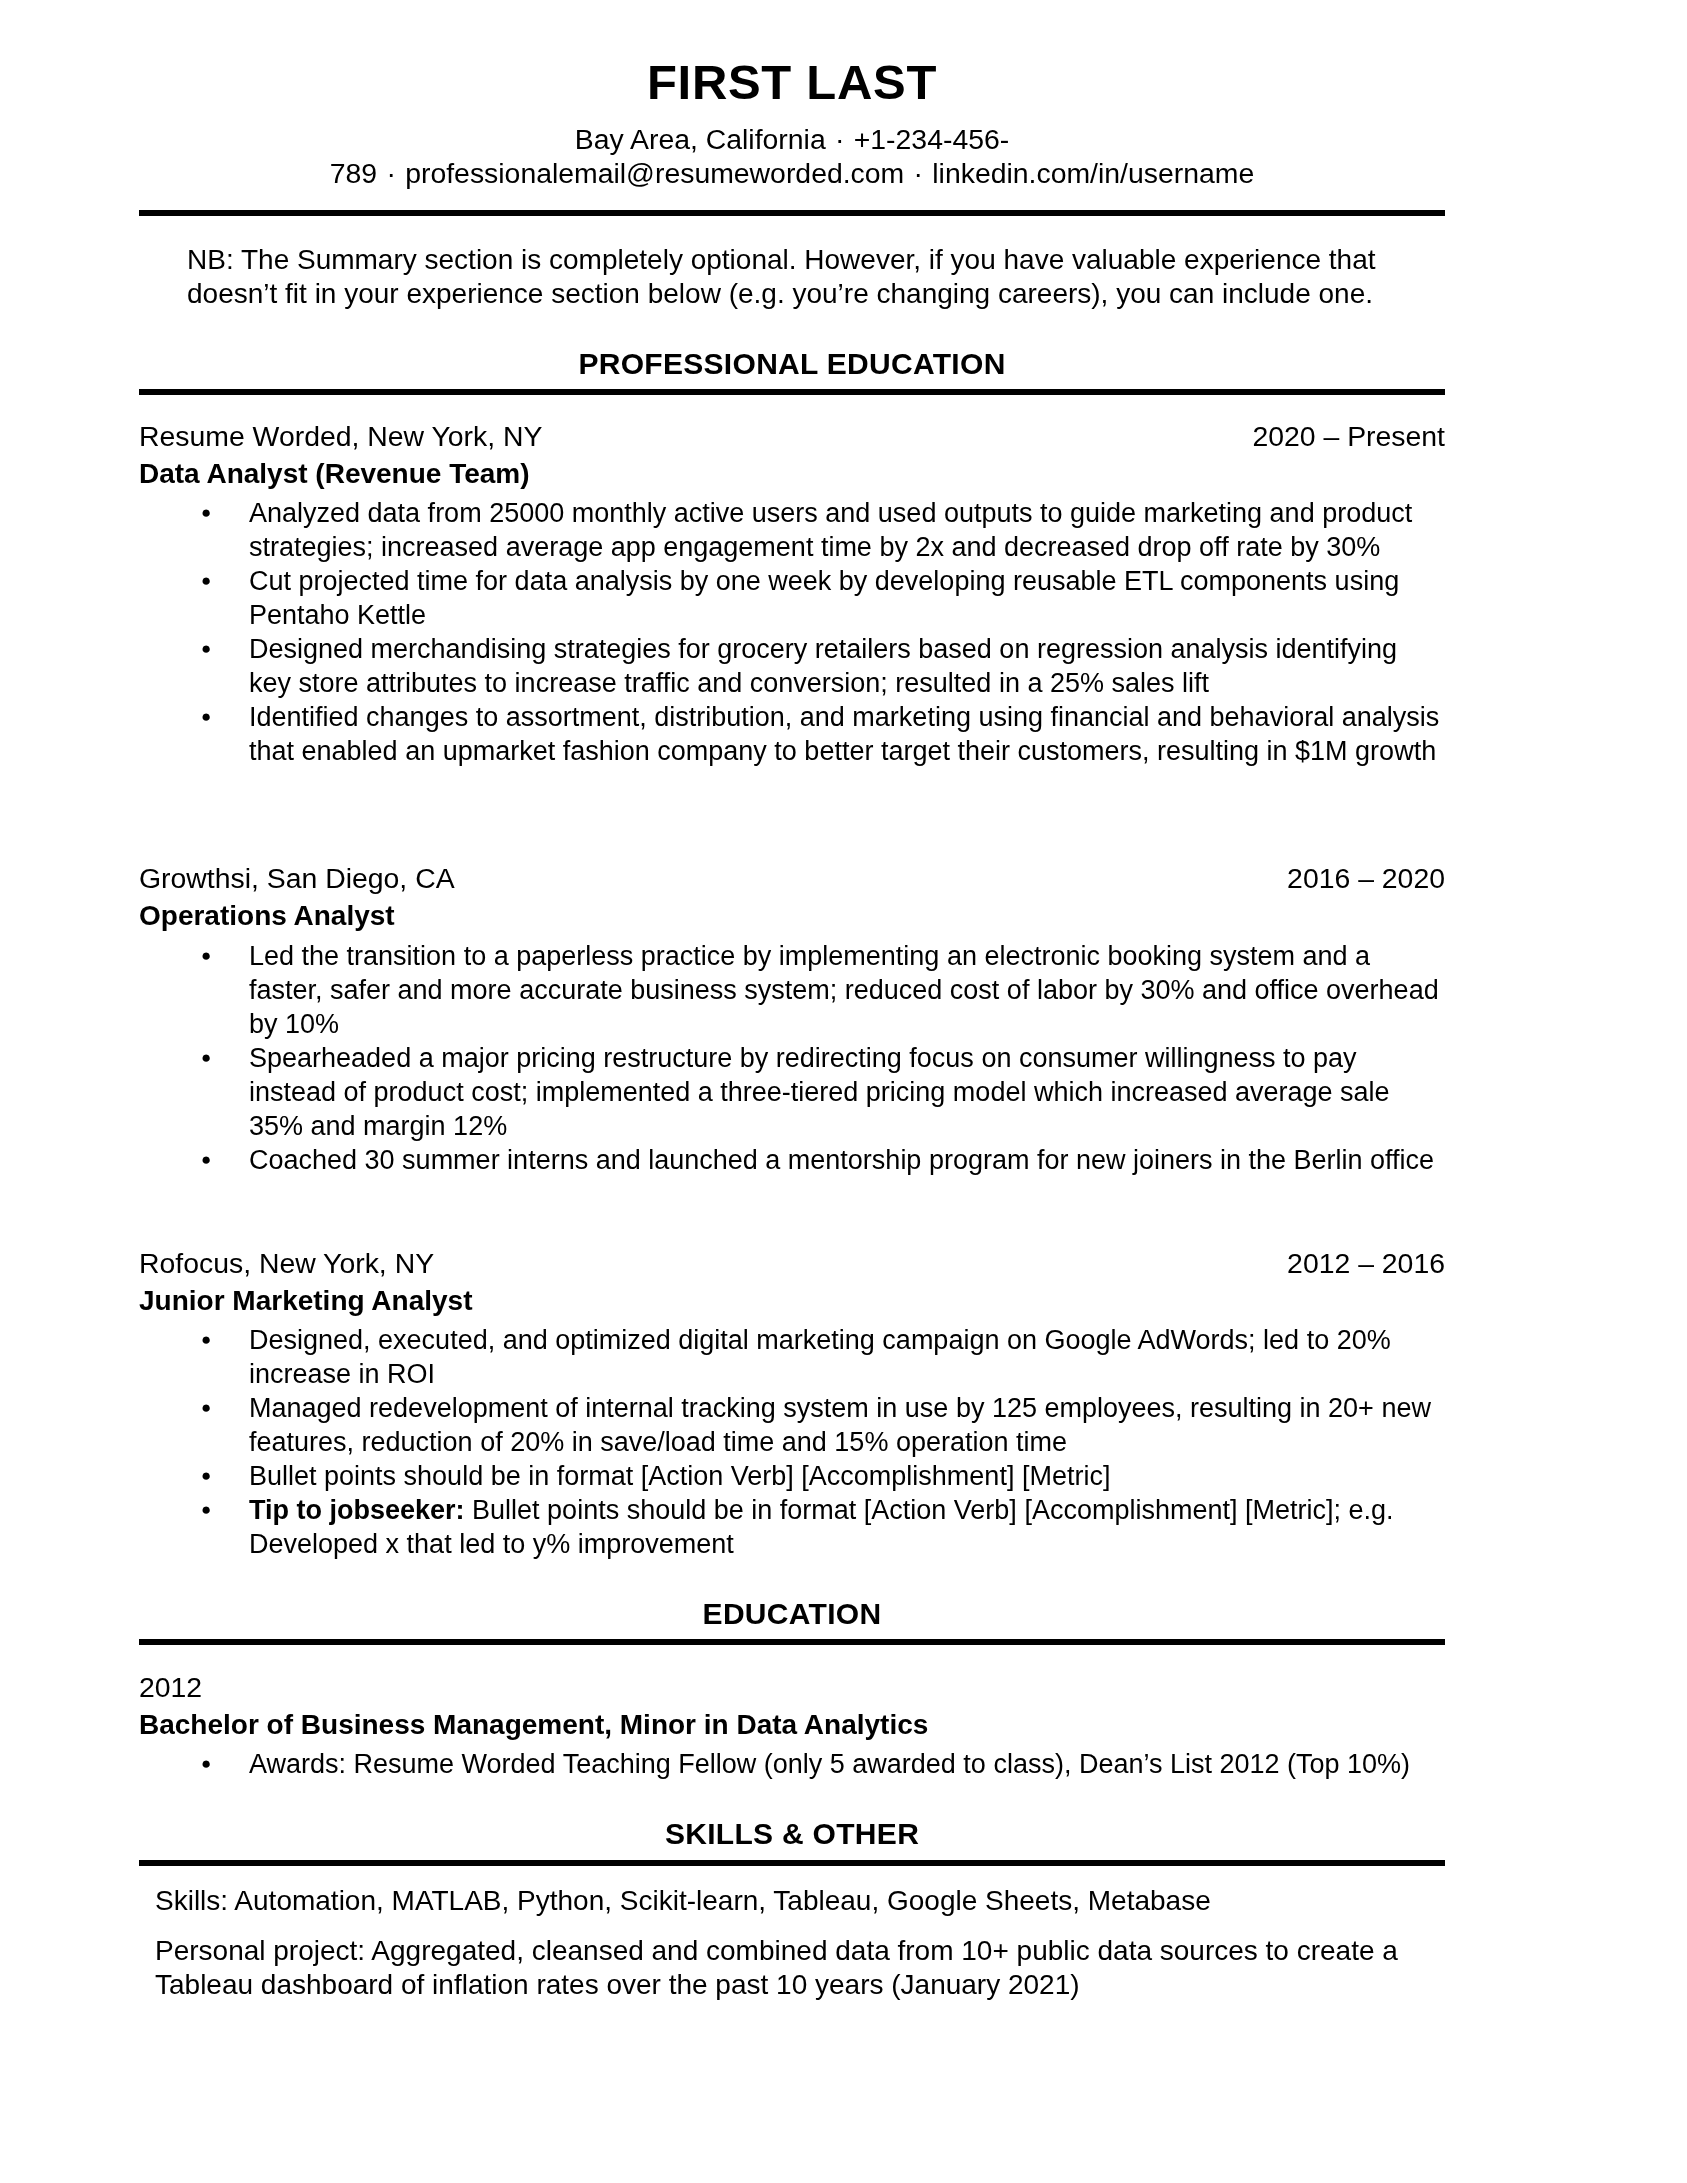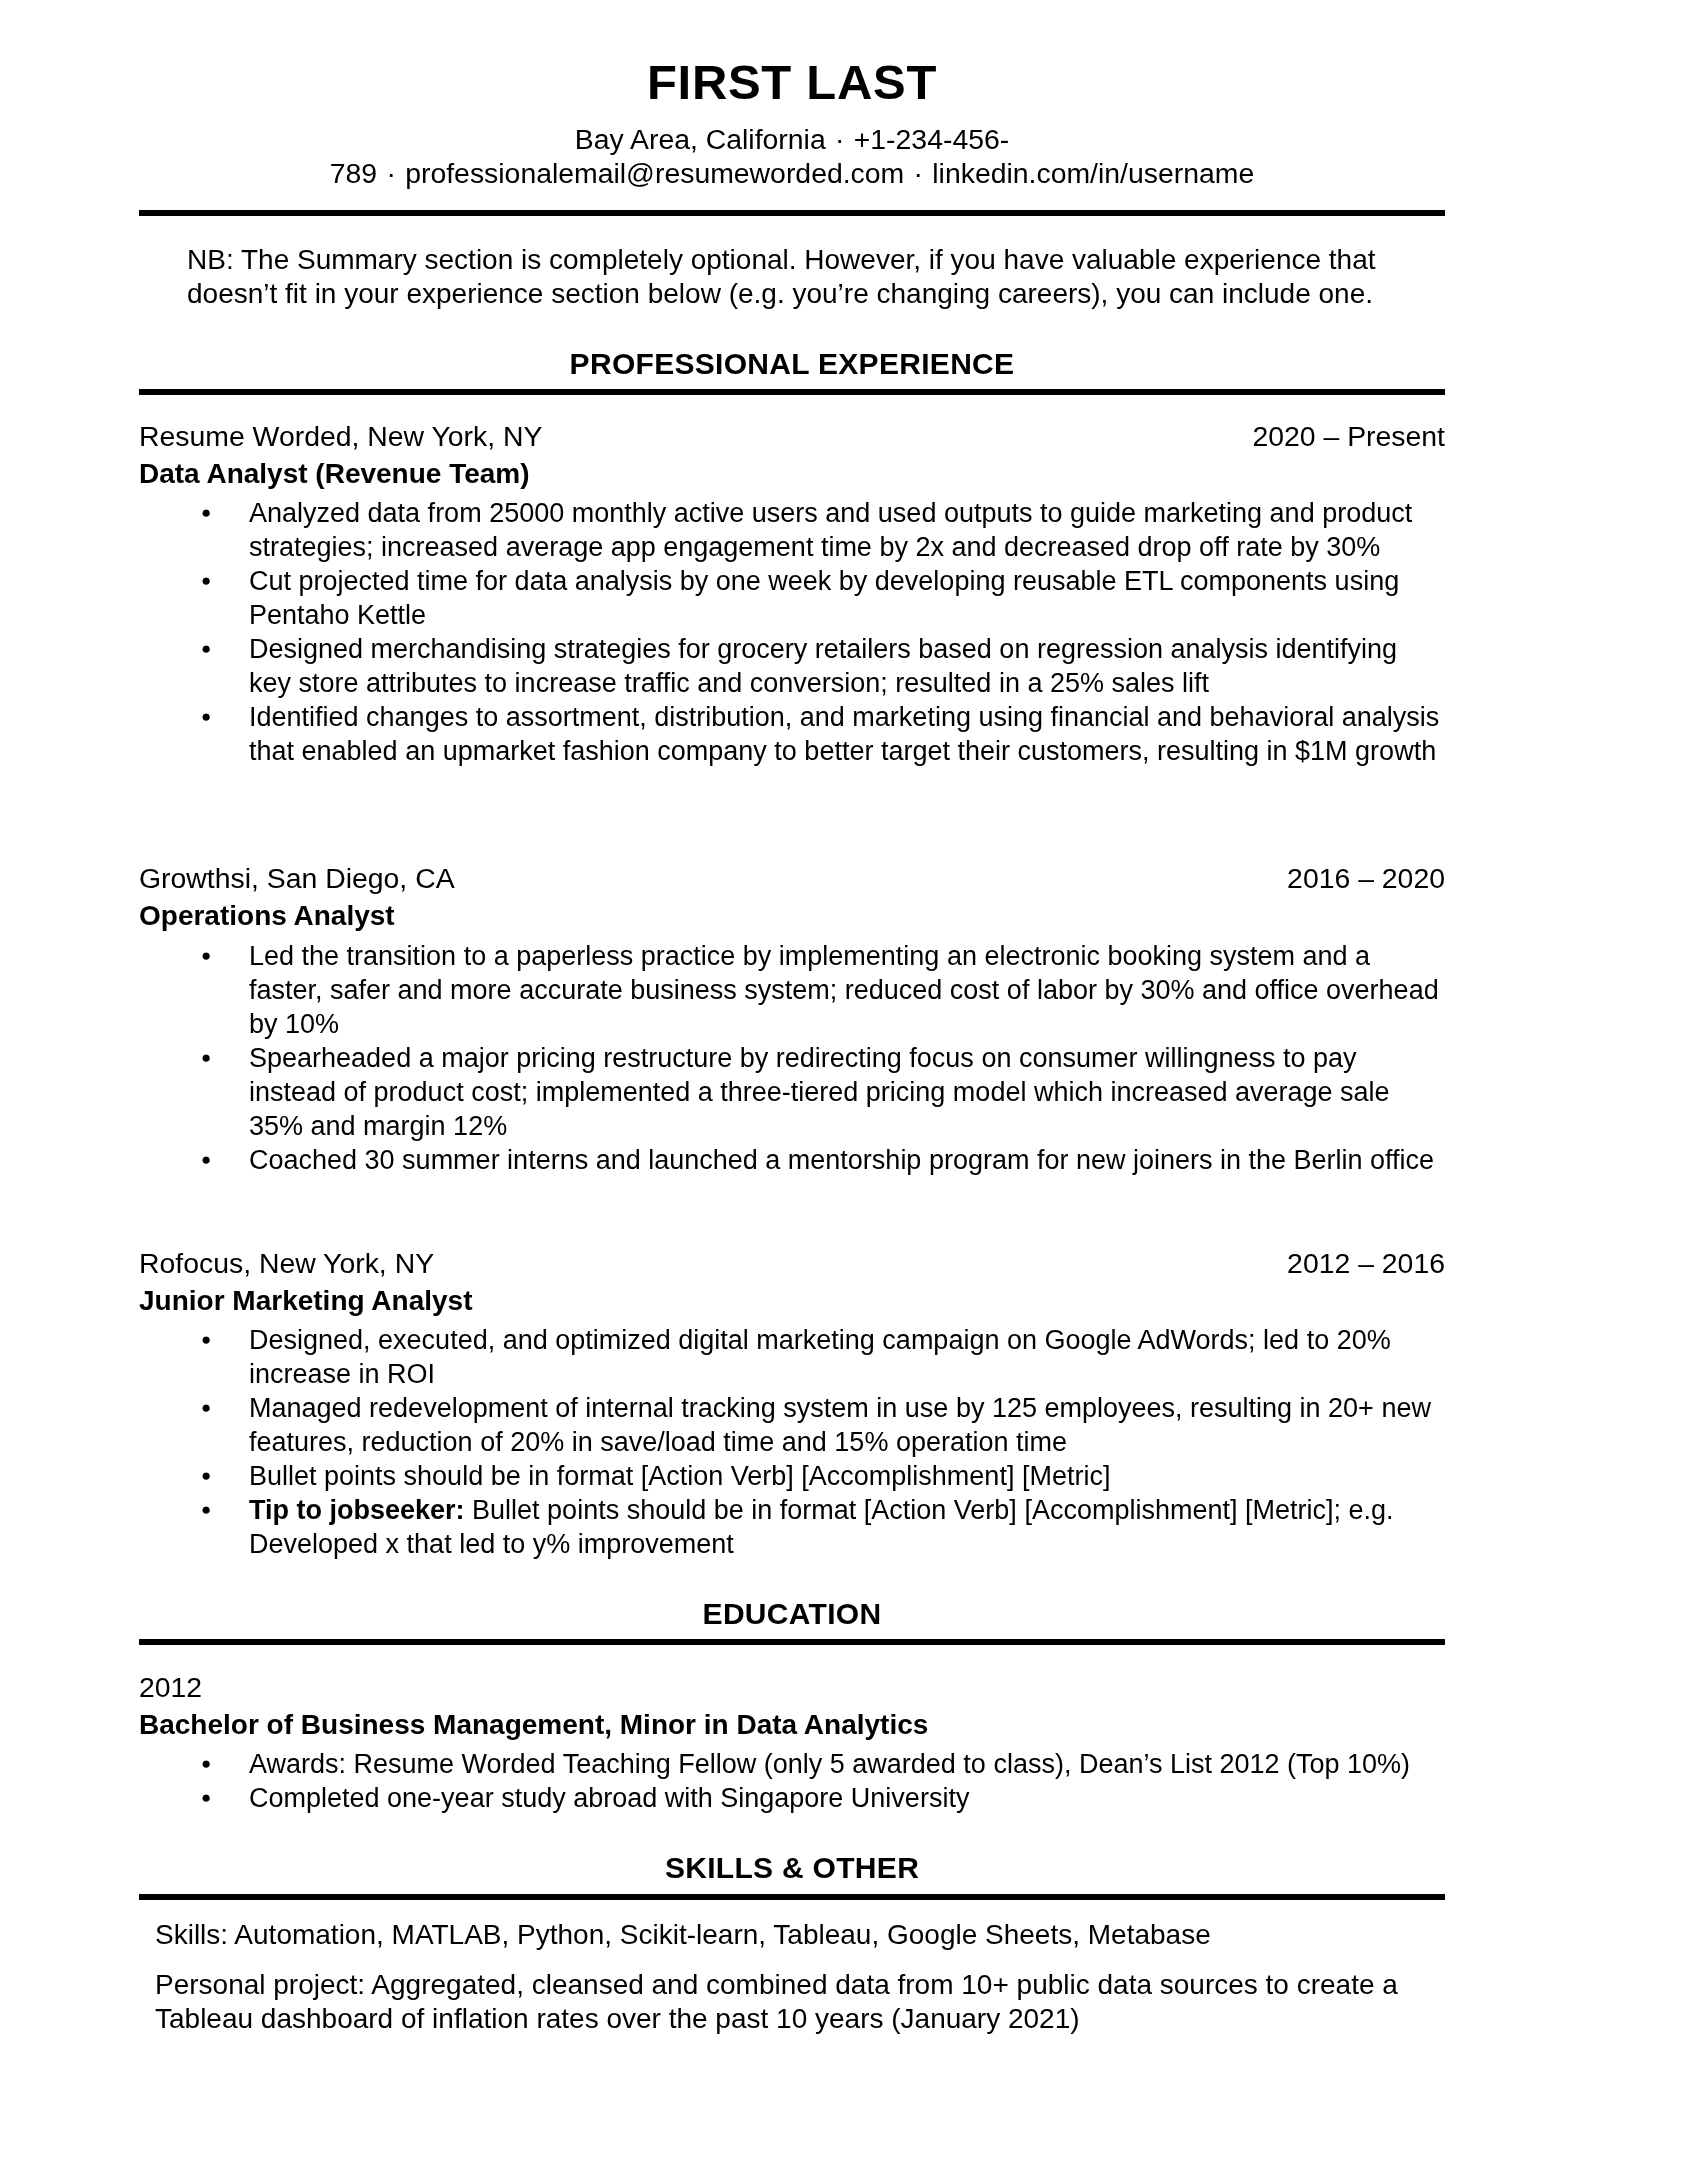--- a/index.html
+++ b/index.html
@@ -112,21 +112,21 @@
     <h1 class="name">FIRST LAST</h1>
     <div class="contact">
       <span>Bay Area, California</span><span class="sep">·</span><span>+1-234-456-789</span><span class="sep">·</span><span>professionalemail@resumeworded.com</span><span class="sep">·</span><span>linkedin.com/in/username</span>
     </div>
     <hr class="rule header-rule">
   </header>
 
   <p class="note">NB: The Summary section is completely optional. However, if you have valuable experience that doesn’t fit in your experience section below (e.g. you’re changing careers), you can include one.</p>
 
   <section>
-    <h2 class="section-title">PROFESSIONAL EXPERIENCE</h2>
+    <h2 class="section-title">PROFESSIONAL EDUCATION</h2>
     <hr class="rule section-rule">
 
     <article class="job first">
       <div class="entry-header">
         <span>Resume Worded, New York, NY</span>
         <span class="dates">2020 – Present</span>
       </div>
       <h3 class="entry-title">Data Analyst (Revenue Team)</h3>
       <ul class="bullets">
         <li>Analyzed data from 25000 monthly active users and used outputs to guide marketing and product strategies; increased average app engagement time by 2x and decreased drop off rate by 30%</li>
@@ -168,21 +168,20 @@
     <h2 class="section-title">EDUCATION</h2>
     <hr class="rule section-rule">
 
     <article class="edu-block">
       <div class="entry-header">
         <span class="dates">2012</span>
       </div>
       <h3 class="entry-title">Bachelor of Business Management, Minor in Data Analytics</h3>
       <ul class="bullets">
         <li>Awards: Resume Worded Teaching Fellow (only 5 awarded to class), Dean’s List 2012 (Top 10%)</li>
-        <li>Completed one-year study abroad with Singapore University</li>
       </ul>
     </article>
   </section>
 
   <section>
     <h2 class="section-title">SKILLS &amp; OTHER</h2>
     <hr class="rule section-rule">
     <div class="skills-text">
       <p>Skills: Automation, MATLAB, Python, Scikit-learn, Tableau, Google Sheets, Metabase</p>
       <p>Personal project: Aggregated, cleansed and combined data from 10+ public data sources to create a Tableau dashboard of inflation rates over the past 10 years (January 2021)</p>

